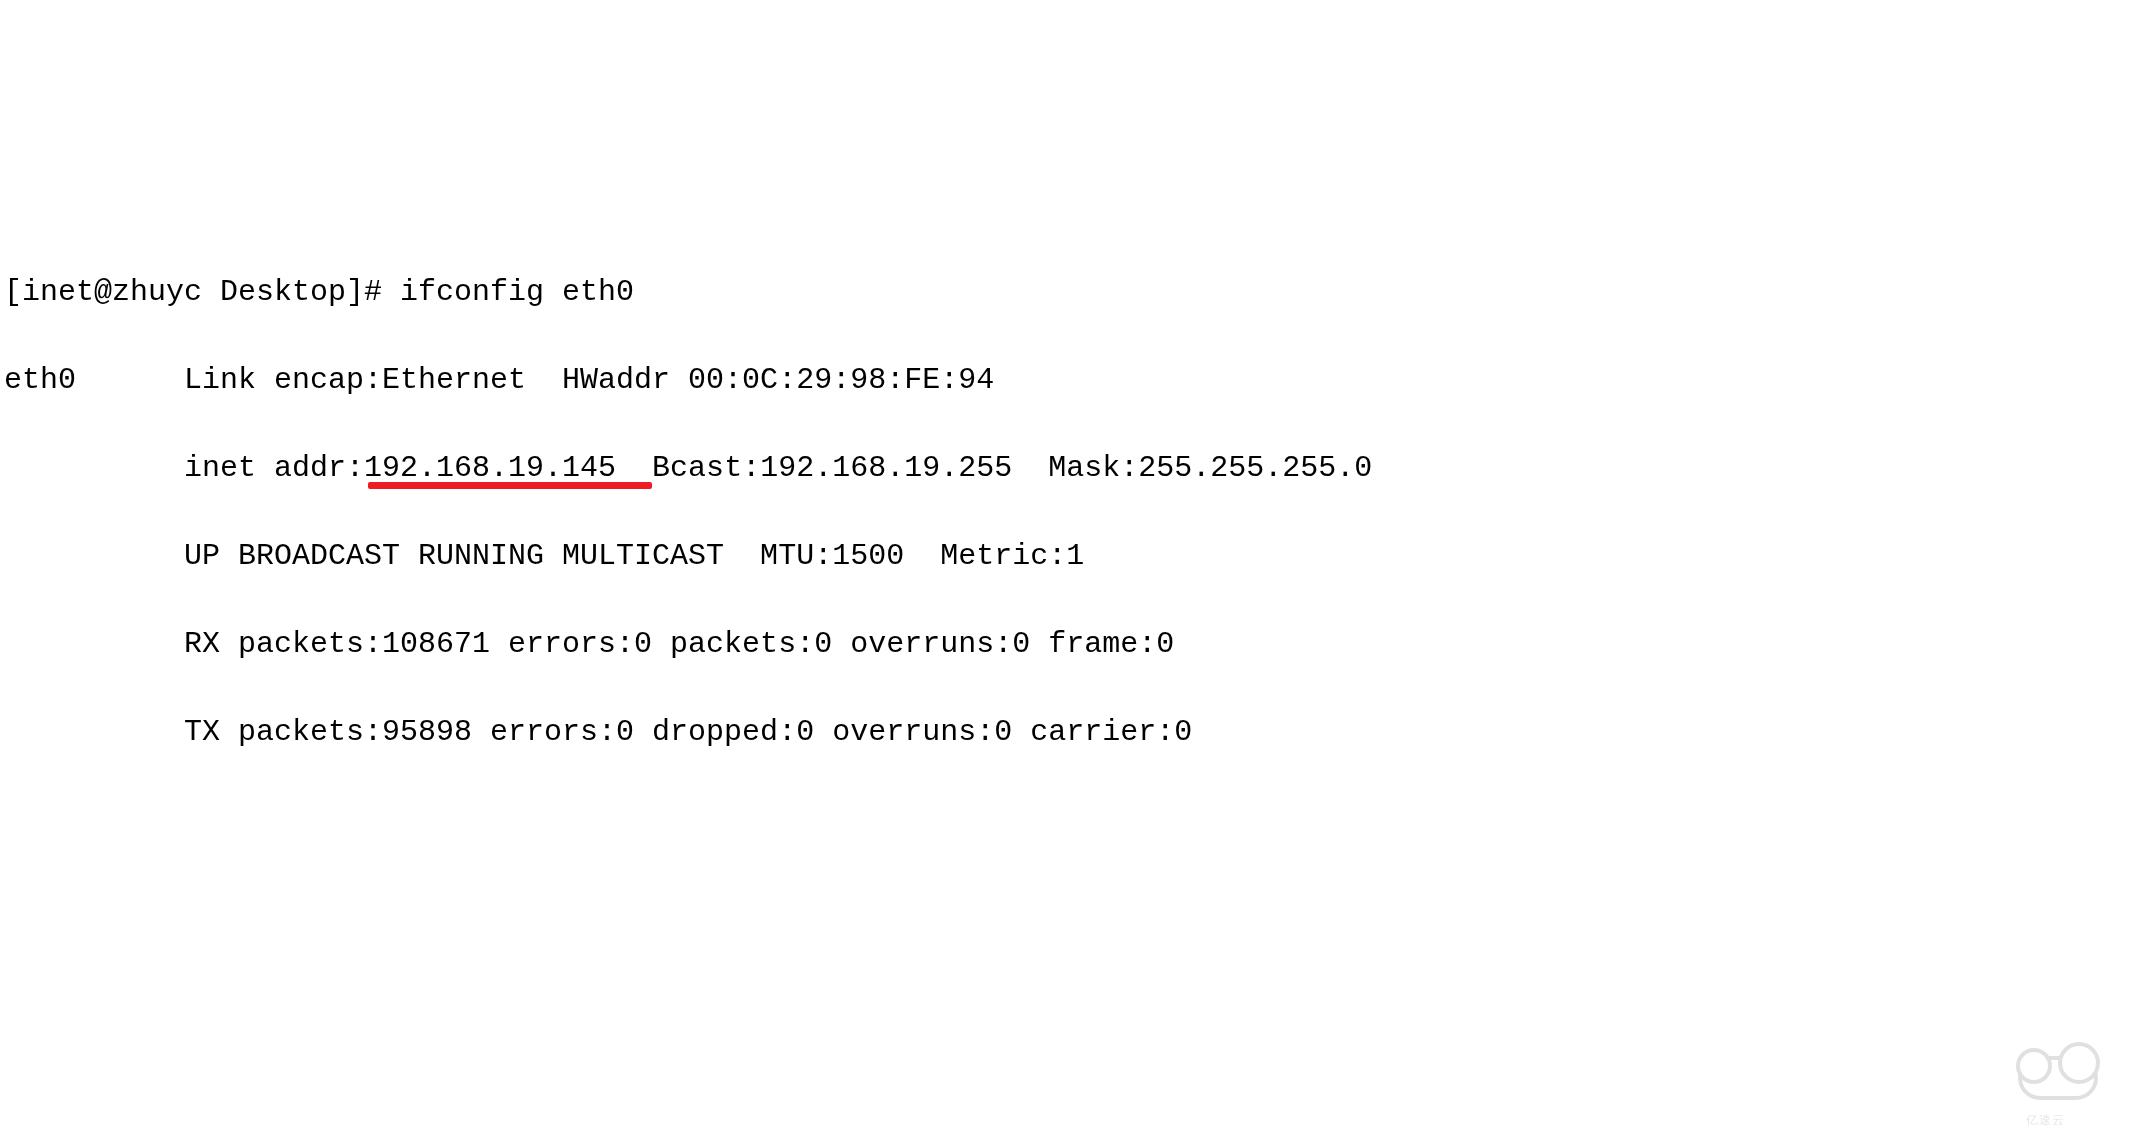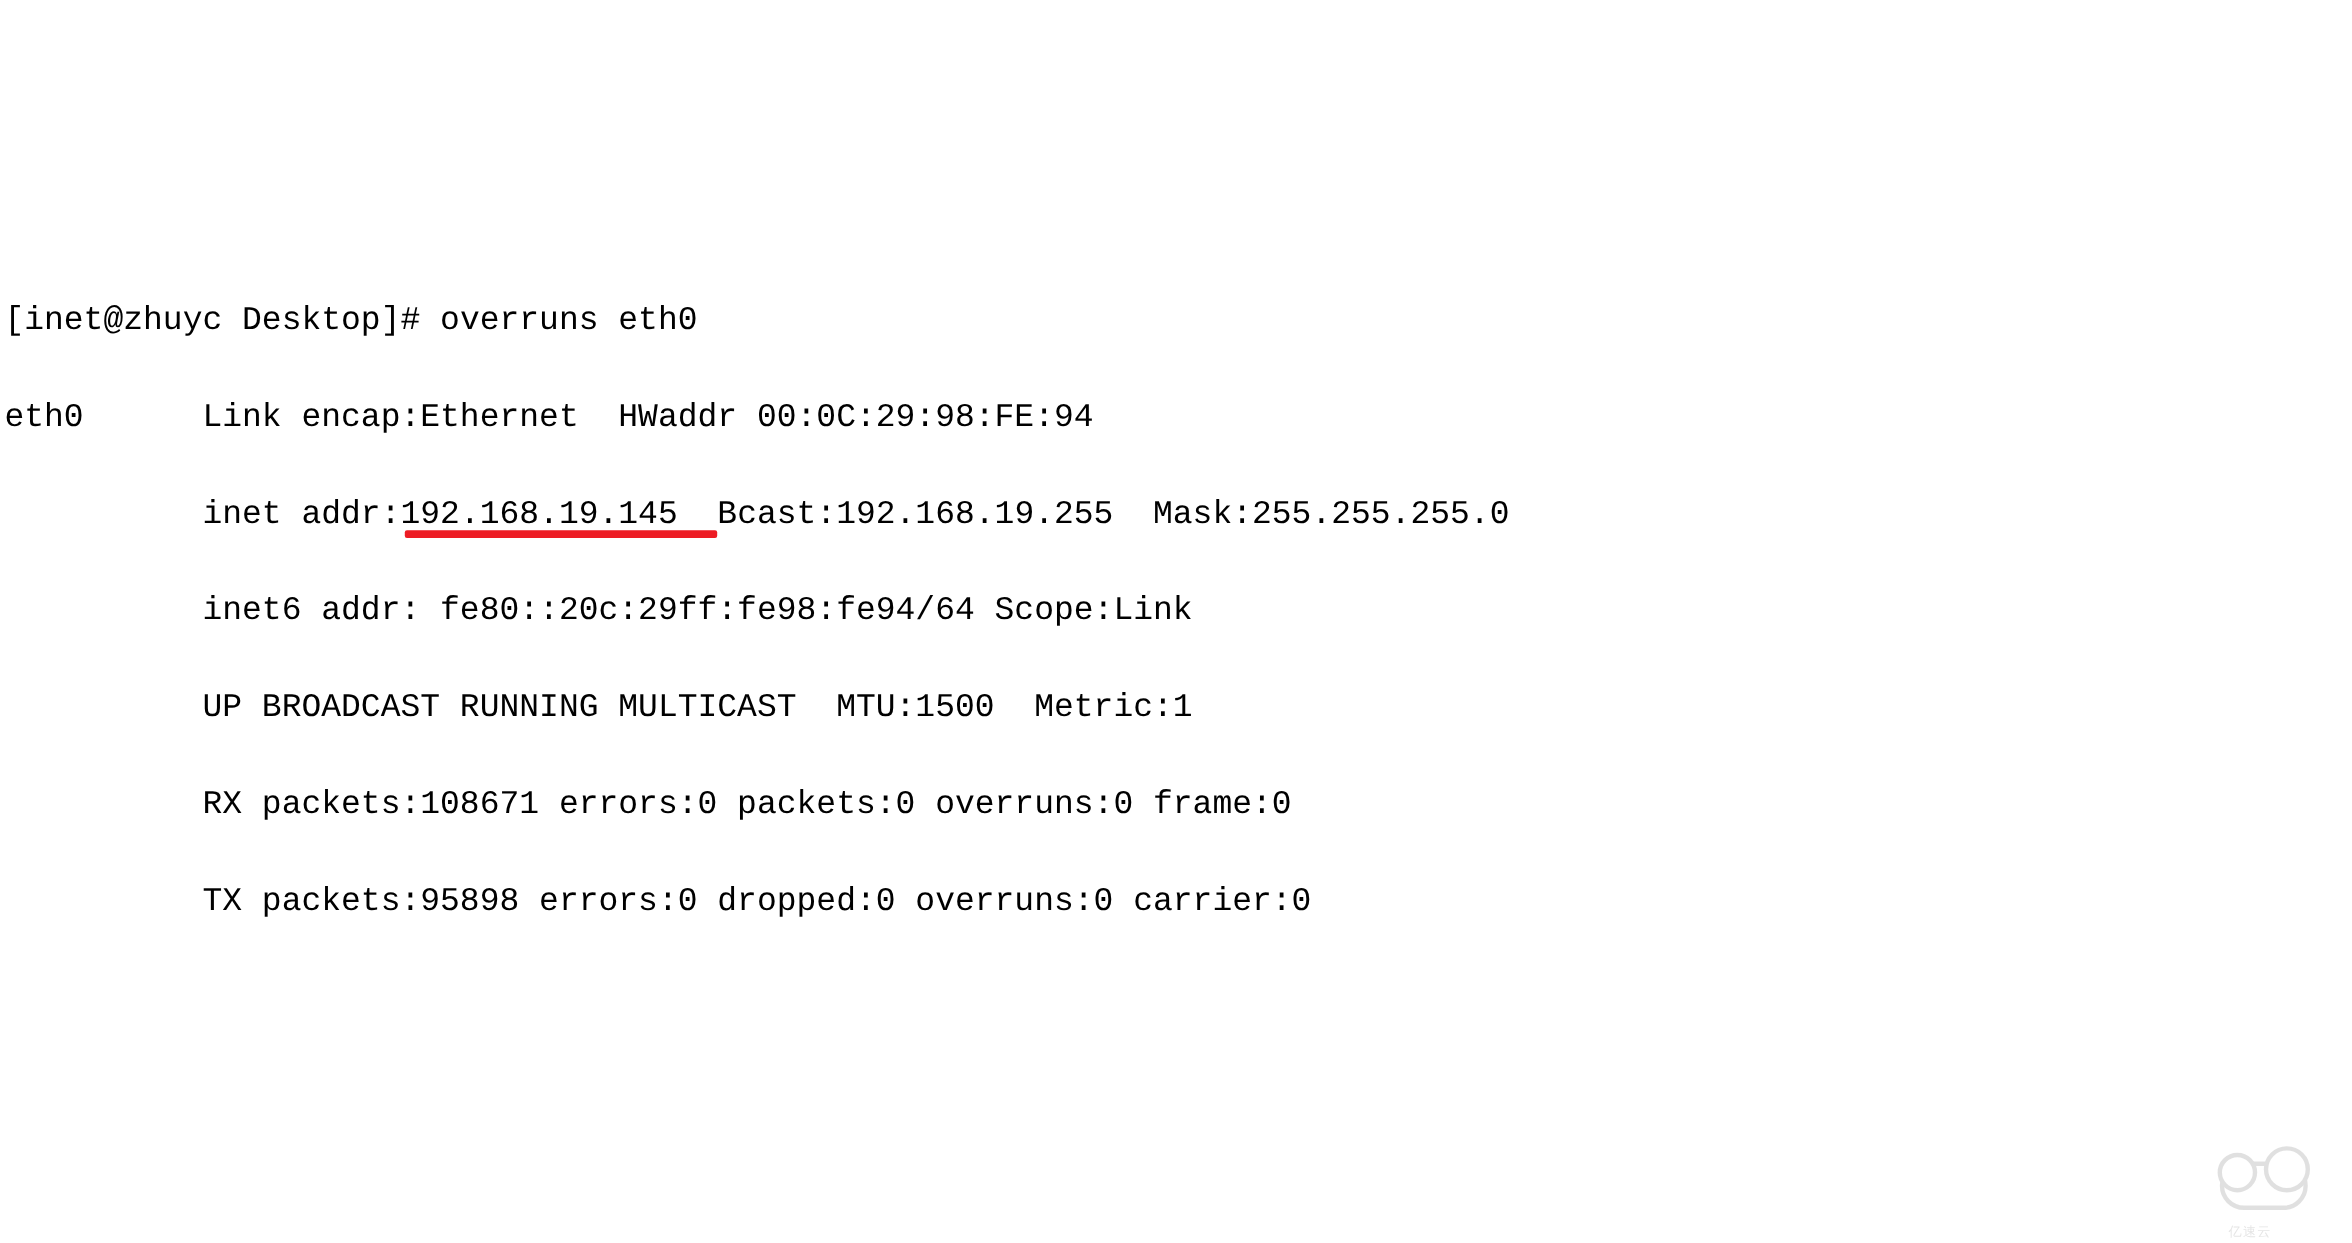--- a/index.html
+++ b/index.html
@@ -43,24 +43,23 @@
         font-family:sans-serif; font-size:12px; color:#999;
         letter-spacing:1px; white-space:nowrap;
     }
   </style>
 </head>
 <body>
 
 
 
 <div class="terminal">
-<div class="line"><span>[inet@zhuyc Desktop]# </span><span>overruns eth0</span></div>
+<div class="line"><span>[inet@zhuyc Desktop]# </span><span>ifconfig eth0</span></div>
 <div class="line">eth0      Link encap:Ethernet  HWaddr 00:0C:29:98:FE:94</div>
 <div class="line"><span>          inet addr:</span><span>192.168.19.145</span><span>  Bcast:192.168.19.255  Mask:255.255.255.0</span><span class="underline" style="left: 364px; top: 36px; width: 284px;"></span></div>
-<div class="line">          inet6 addr: fe80::20c:29ff:fe98:fe94/64 Scope:Link</div>
 <div class="line">          UP BROADCAST RUNNING MULTICAST  MTU:1500  Metric:1</div>
 <div class="line">          RX packets:108671 errors:0 packets:0 overruns:0 frame:0</div>
 <div class="line">          TX packets:95898 errors:0 dropped:0 overruns:0 carrier:0</div>
 <div class="line"> </div>
 
 
 
 
 
 

